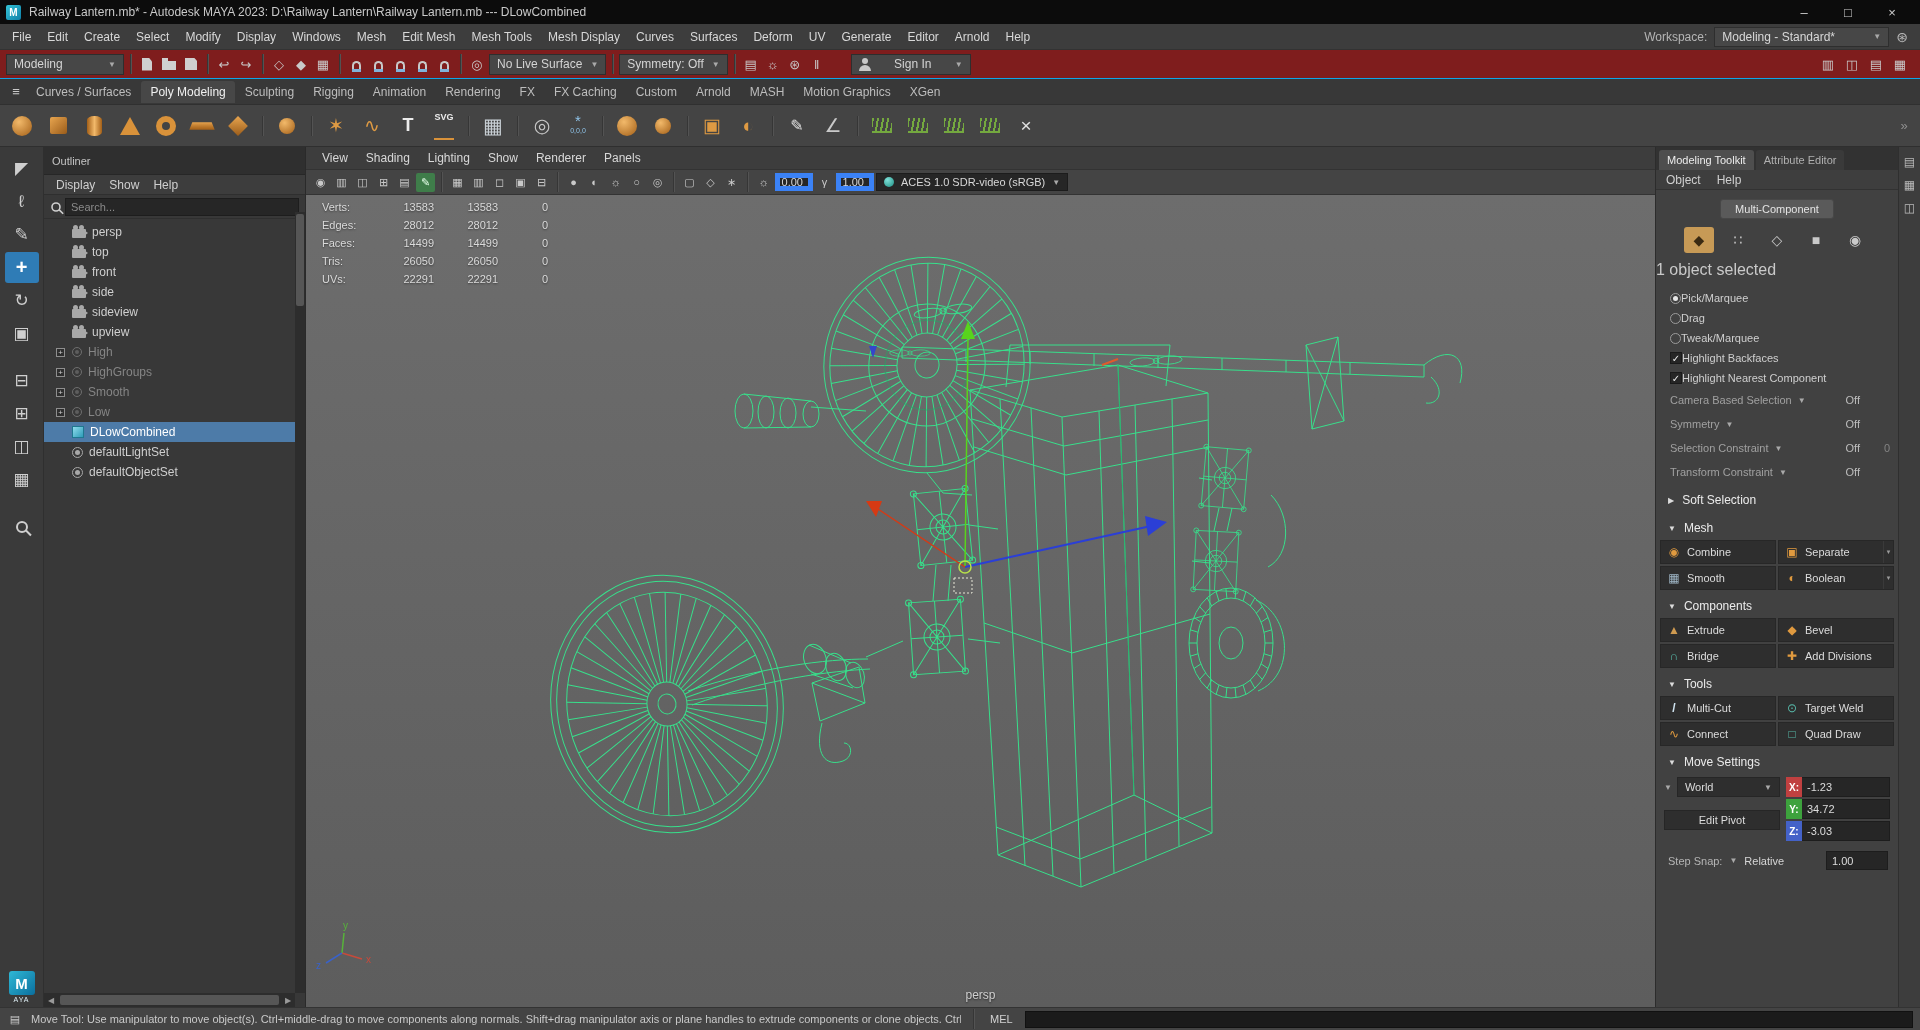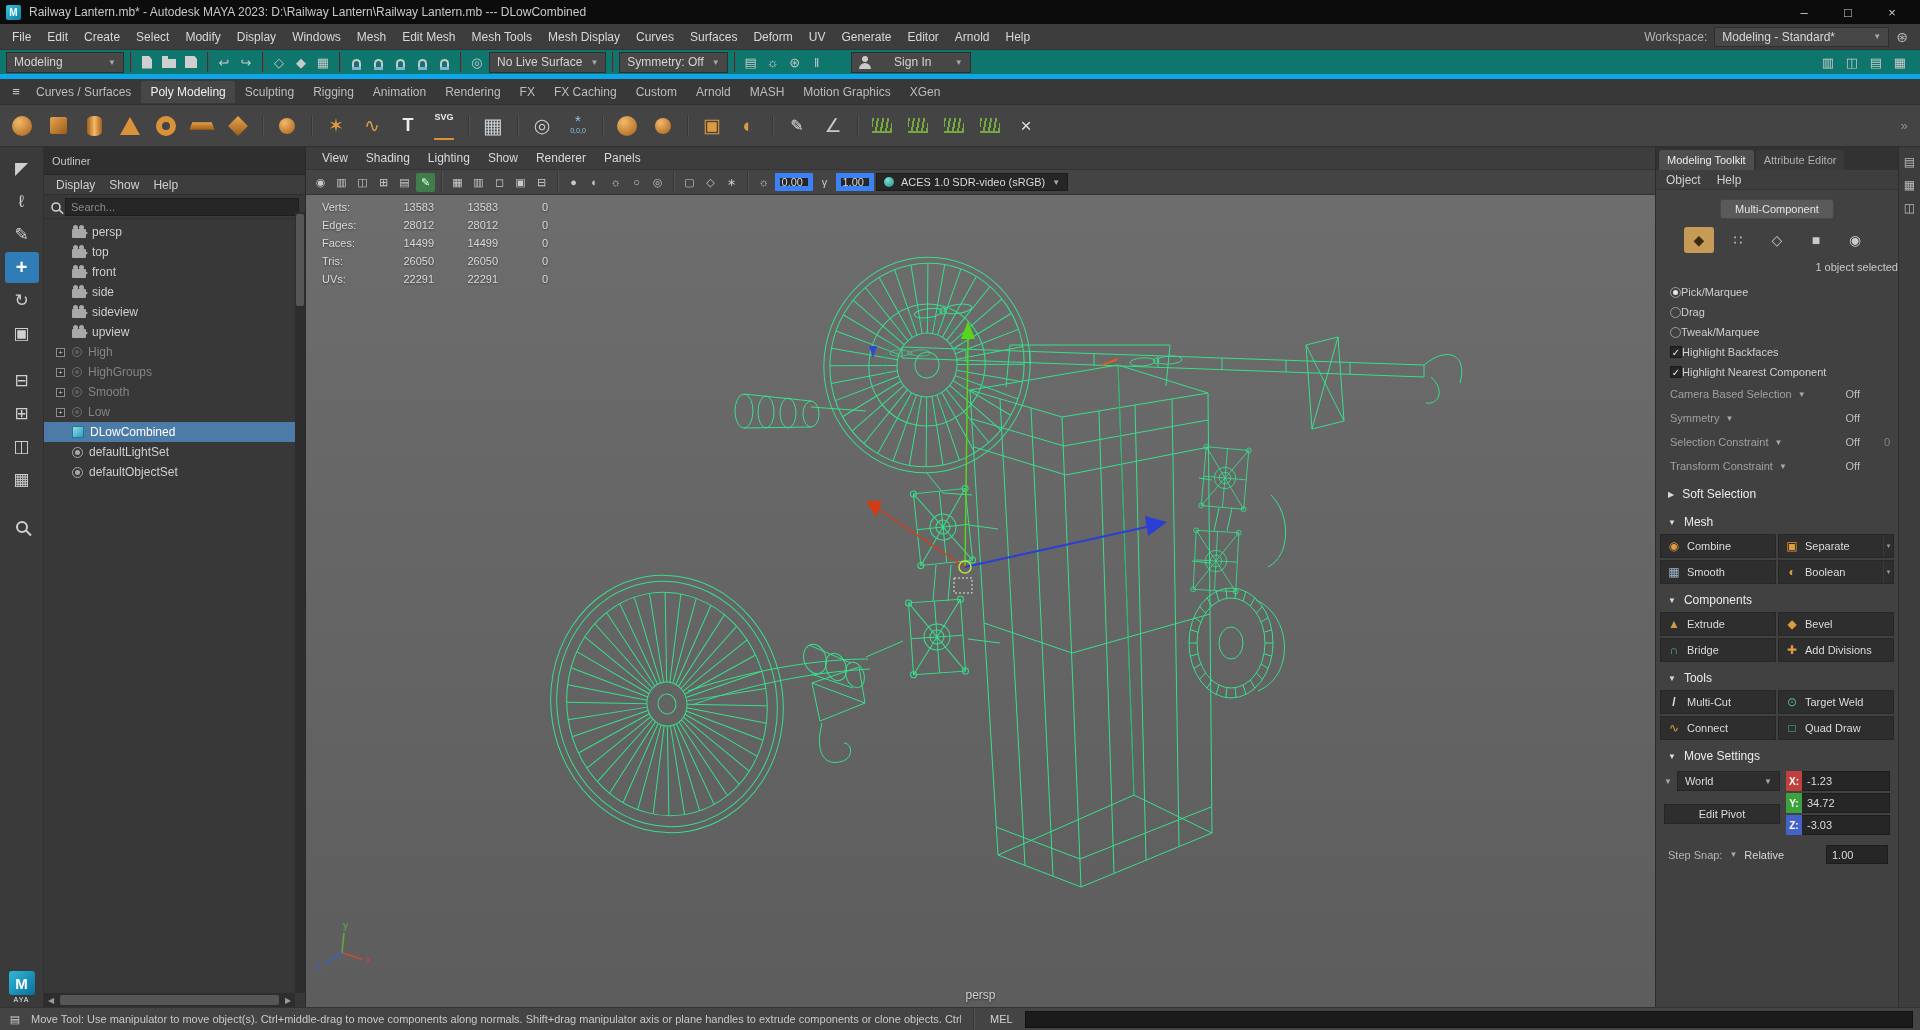--- a/index.html
+++ b/index.html
@@ -17,21 +17,21 @@
 
 .menubar{height:26px;background:#3d3d3d;border-bottom:1px solid #333;display:flex;align-items:center;padding:2px 4px;flex:0 0 auto}
 .menu-item{padding:0 8px;color:#d8d8d8;line-height:26px;white-space:nowrap}
 .ws{margin-left:auto;display:flex;align-items:center;gap:7px;padding-right:8px}
 .ws-label{color:#b5b5b5}
 .ws-select{display:flex;align-items:center;background:#474747;border:1px solid #2e2e2e;height:20px;padding:0 7px;color:#d8d8d8;min-width:175px;justify-content:space-between;gap:10px}
 .arr{font-size:8px;color:#a9a9a9}
 .gearchip{color:#b9b9b9;font-size:14px}
 
 
-.statusline{height:29px;background:#0f766e;border-bottom:5px solid #0ea5e9;display:flex;align-items:center;gap:2px;padding:0 6px;flex:0 0 auto}
+.statusline{height:29px;background:#7f1d1d;border-bottom:1px solid #0ea5e9;display:flex;align-items:center;gap:2px;padding:0 6px;flex:0 0 auto}
 .dd{display:flex;align-items:center;background:#474747;border:1px solid #2e2e2e;height:21px;padding:0 7px;gap:8px;color:#d4d4d4;white-space:nowrap}
 .vdiv{width:1px;height:20px;background:#363636;margin:0 4px;box-shadow:1px 0 0 #535353}
 .chip{width:20px;height:20px;display:flex;align-items:center;justify-content:center;color:#c9c9c9;font-size:13px;flex:0 0 auto}
 .f-new{width:10px;height:13px;background:#cfcfcf;clip-path:polygon(0 0,68% 0,100% 30%,100% 100%,0 100%)}
 .f-open{width:14px;height:9px;background:#cfcfcf;position:relative;margin-top:3px}
 .f-open::before{content:"";position:absolute;top:-3px;left:0;width:6px;height:3px;background:#cfcfcf}
 .f-save{width:12px;height:12px;background:#cfcfcf;clip-path:polygon(0 0,78% 0,100% 22%,100% 100%,0 100%)}
 .magnet{width:9px;height:8px;border:2px solid #c9c9c9;border-bottom:none;border-radius:5px 5px 0 0;position:relative;margin-top:2px}
 .magnet::after{content:"";position:absolute;left:-2px;right:-2px;bottom:-3px;height:3px;background:#7fb2d9}
 .person{width:12px;height:13px;position:relative}
@@ -121,21 +121,21 @@
 
 .rp{width:243px;background:#414141;border-left:1px solid #2c2c2c;display:flex;flex-direction:column;font-size:11px;flex:0 0 auto}
 .rp-tabs{background:#323232;display:flex;padding:3px 3px 0;gap:2px;flex:0 0 auto}
 .rp-tab{padding:4px 8px;color:#b0b0b0;font-size:11px;border-radius:3px 3px 0 0;background:#3a3a3a;white-space:nowrap}
 .rp-tab.active{background:#4e4e4e;color:#ececec}
 .rp-menus{height:20px;background:#3e3e3e;border-bottom:1px solid #323232;display:flex;align-items:center;gap:16px;padding:0 10px;color:#cfcfcf;font-size:12px}
 .mc-btn{margin:9px auto 6px;background:#5a5a5a;border:1px solid #474747;border-radius:3px;color:#e4e4e4;padding:3px 14px;font-size:11px;width:max-content}
 .comp-row{display:flex;justify-content:center;gap:9px;margin:2px 0 8px}
 .comp{width:30px;height:26px;display:flex;align-items:center;justify-content:center;border-radius:3px;color:#c9c9c9;font-size:14px}
 .comp.active{background:#c79a56;color:#3a2a12}
-.sel-status{text-align:right;color:#c9c9c9;margin:0 0 9px;font-size:11px}
+.sel-status{text-align:left;color:#c9c9c9;margin:0 0 9px;font-size:16px}
 .opt-row{display:flex;align-items:center;gap:0;padding:4px 14px;color:#cfcfcf}
 .radio{width:11px;height:11px;border:1px solid #9b9b9b;border-radius:50%;position:relative;flex:0 0 auto}
 .radio.sel::after{content:"";position:absolute;inset:2px;border-radius:50%;background:#e6e6e6}
 .cbx{width:12px;height:12px;background:#262626;border:1px solid #1a1a1a;color:#ededed;font-size:10px;line-height:11px;text-align:center;flex:0 0 auto}
 .dd-row{display:flex;align-items:center;gap:6px;padding:6px 14px 6px 14px;color:#a0a0a0;position:relative}
 .dd-row .val{margin-left:auto;margin-right:24px;color:#bdbdbd}
 .dd-row .extra{position:absolute;right:8px;color:#848484}
 .sec-h{display:flex;align-items:center;gap:8px;padding:9px 12px 5px;color:#ebebeb;font-size:12px}
 .tri{font-size:8px;color:#dcdcdc}
 .btn-grid{display:grid;grid-template-columns:1fr 1fr;gap:2px;padding:0 4px}

